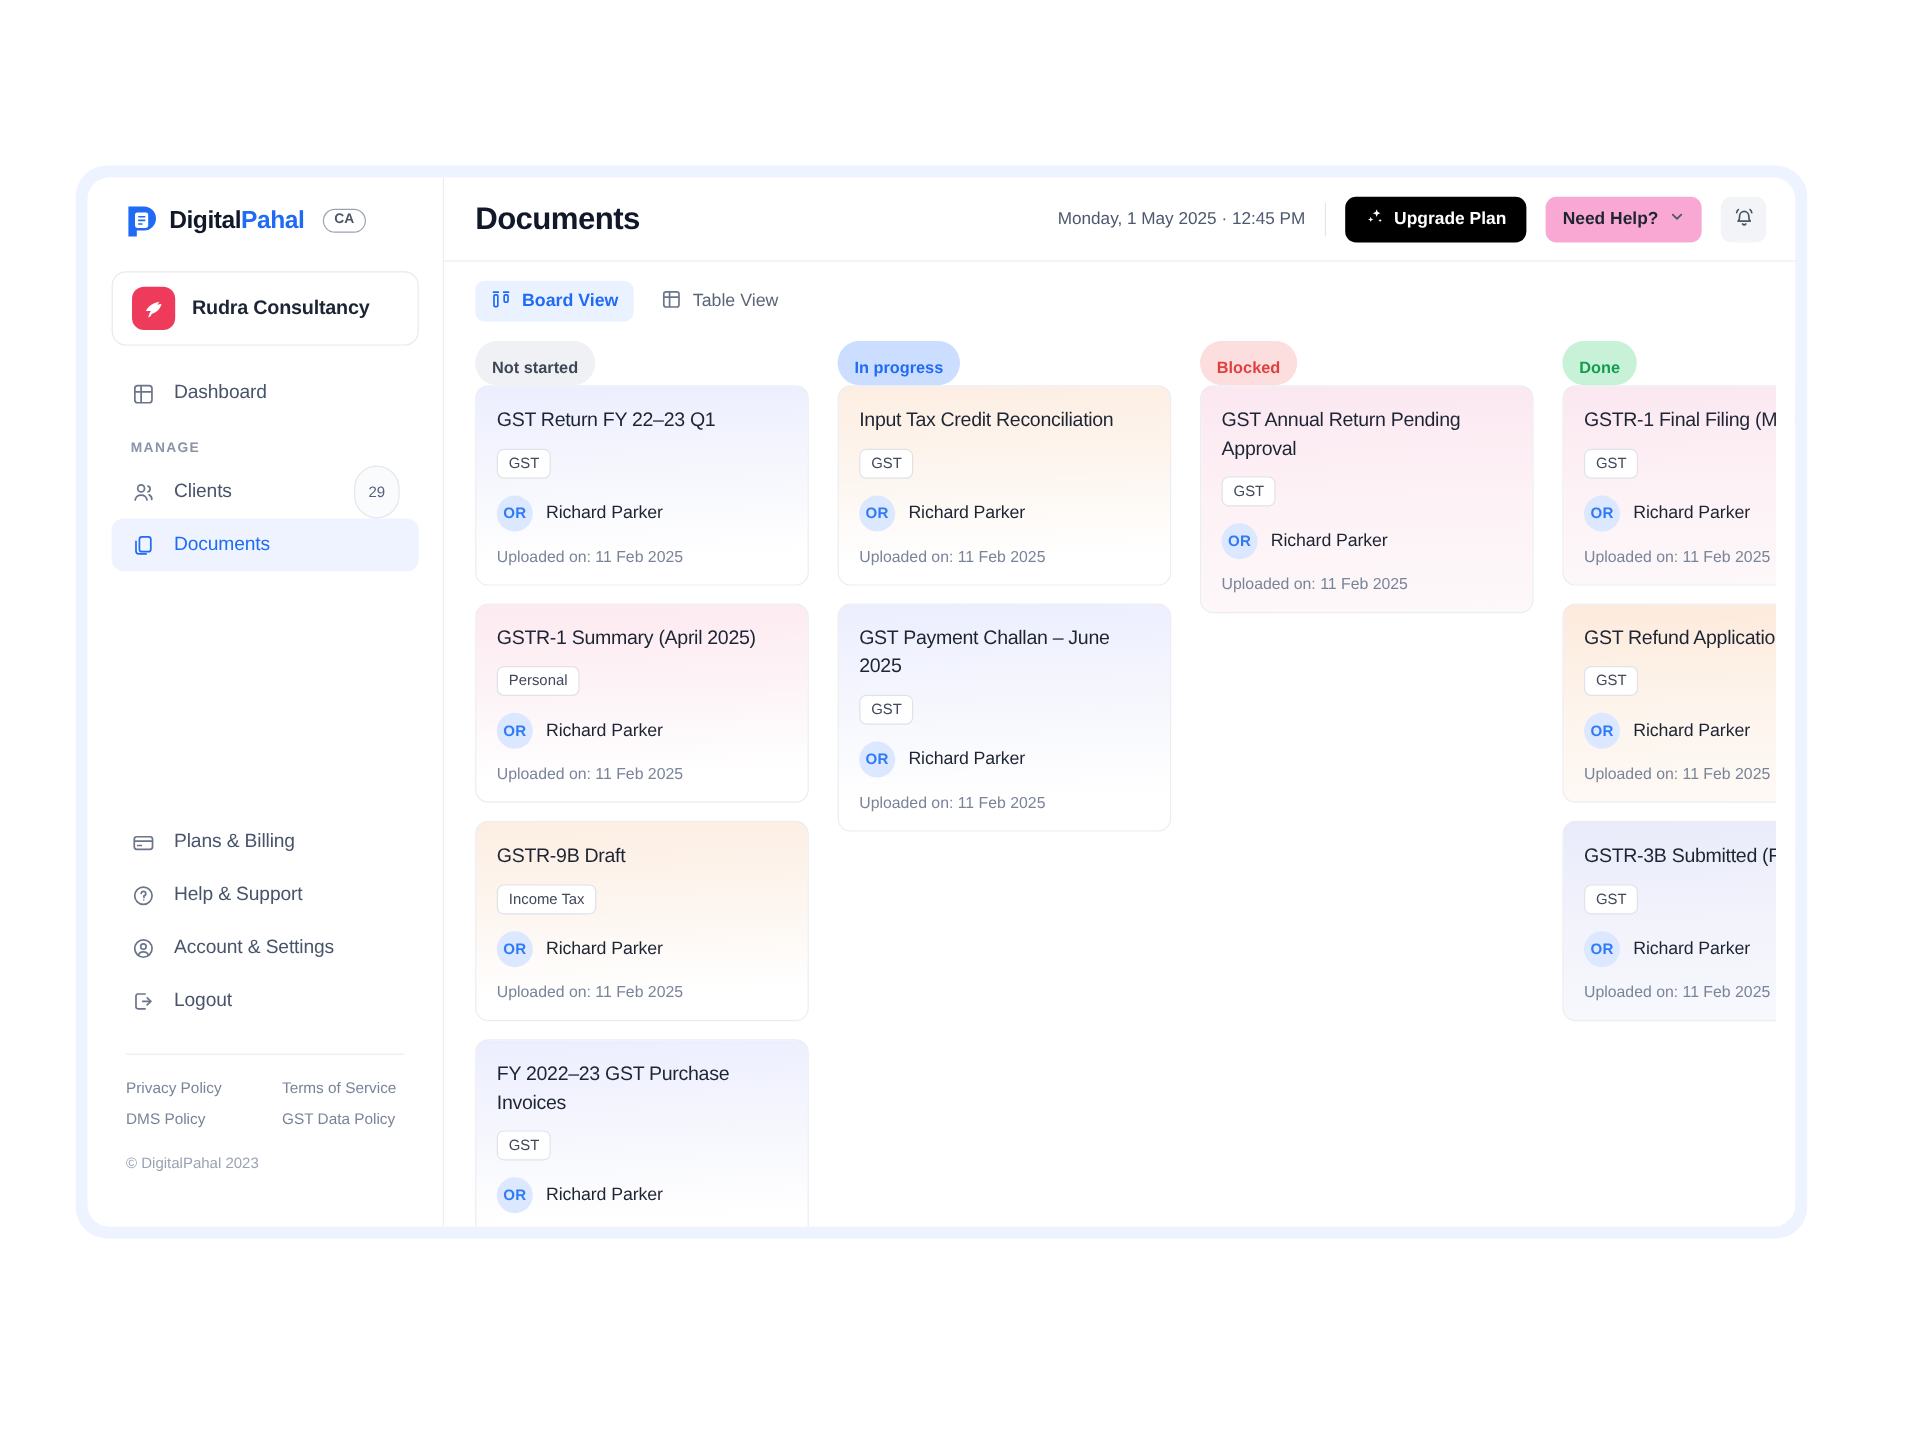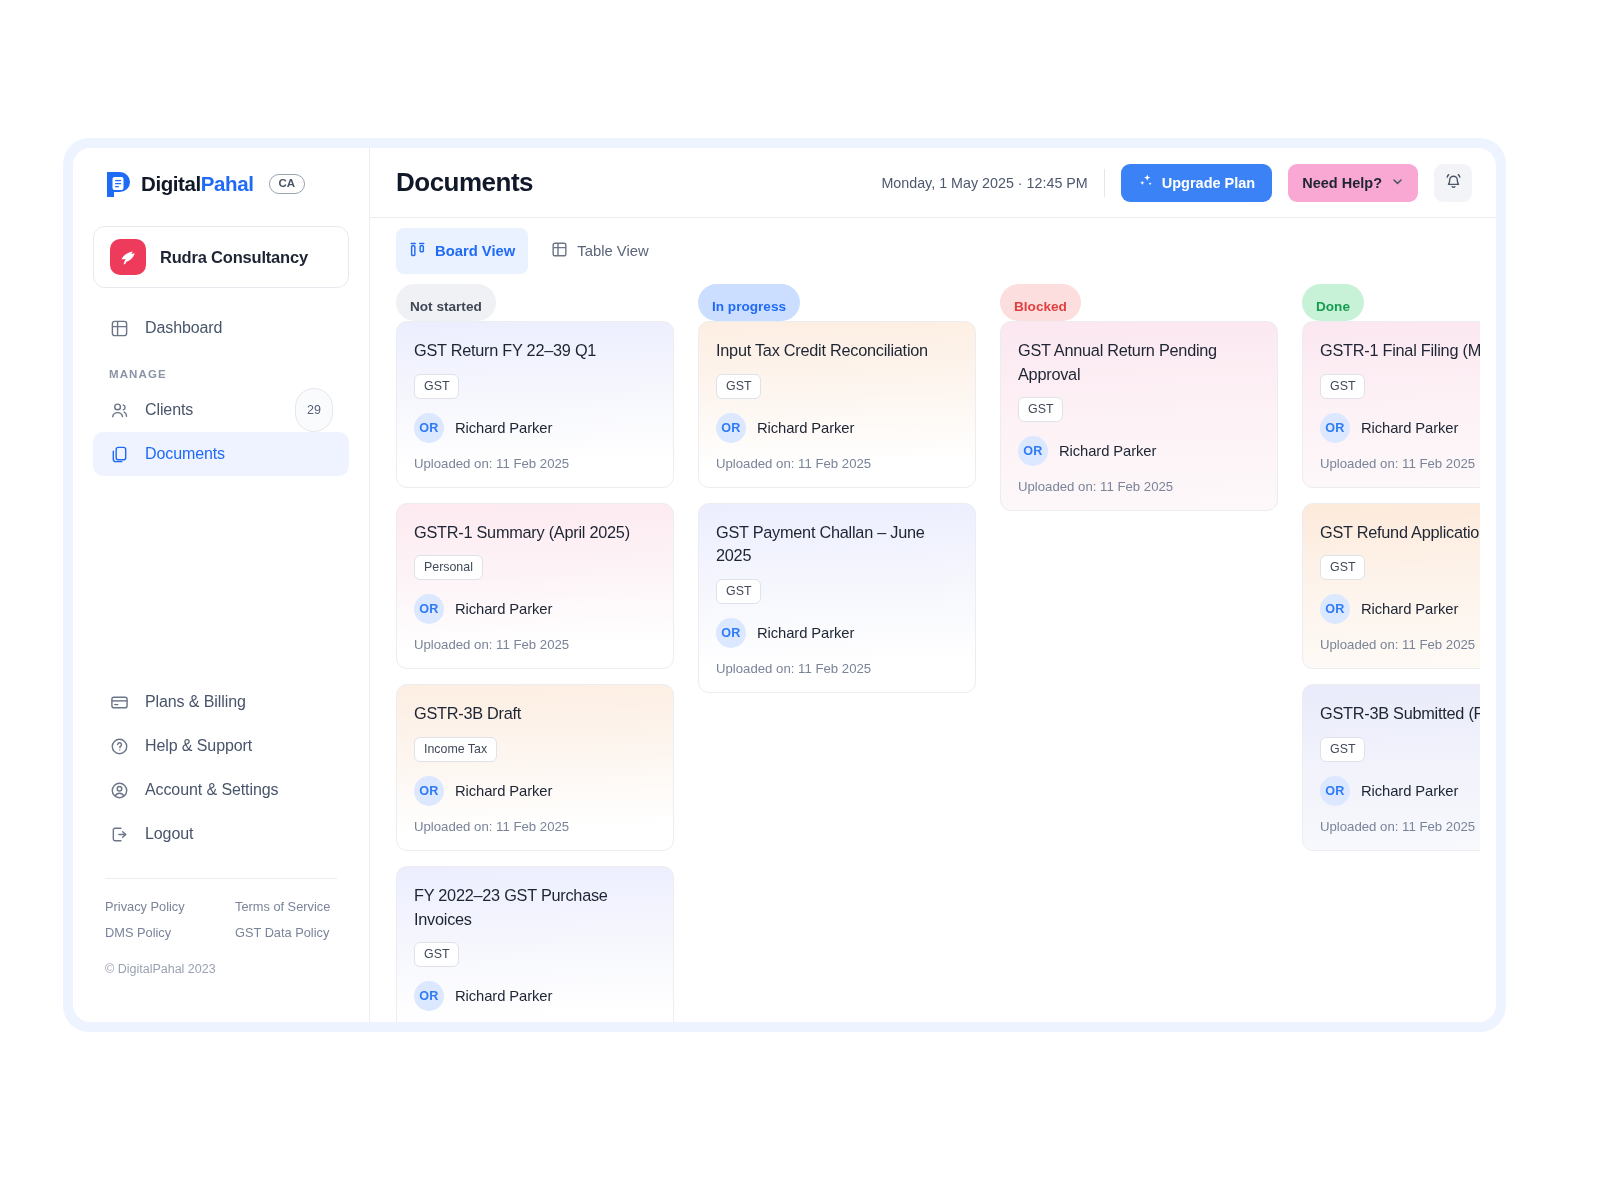--- a/index.html
+++ b/index.html
@@ -119,21 +119,21 @@
     display: flex; align-items: center;
     padding: 0 24px 0 26px;
     border-bottom: 1px solid #ecedf1;
     gap: 16px;
   }
   .page-title { font-size: 26px; font-weight: 700; color: #11182a; letter-spacing: -0.5px; flex: 1; }
   .datetime { font-size: 14.3px; color: #4d586e; white-space: nowrap; }
   .vdiv { width: 1px; height: 28px; background: #e3e6ec; }
   .btn-upgrade {
     display: flex; align-items: center; gap: 8px;
-    background: #3b82f6; color: #fff;
+    background: #000000; color: #fff;
     font-size: 14.5px; font-weight: 600;
     border: none; border-radius: 9px;
     height: 38px; padding: 0 17px;
     cursor: pointer; white-space: nowrap;
   }
   .btn-help {
     display: flex; align-items: center; gap: 9px;
     background: #f9a8d4; color: #1d2433;
     font-size: 14.5px; font-weight: 600;
     border: none; border-radius: 9px;
@@ -143,21 +143,21 @@
   .btn-bell {
     width: 38px; height: 38px;
     background: #f3f4f7; border: none; border-radius: 9px;
     display: flex; align-items: center; justify-content: center;
     cursor: pointer;
   }
 
   .viewbar { height: 66px; display: flex; align-items: center; padding: 0 26px; gap: 10px; }
   .view-tab {
     display: flex; align-items: center; gap: 9px;
-    height: 46px; padding: 0 13px;
+    height: 34px; padding: 0 13px;
     border-radius: 8px;
     font-size: 14.8px; color: #5b6578; font-weight: 500;
     cursor: pointer;
   }
   .view-tab.active { background: #eaf1ff; color: #1f6bf5; font-weight: 600; }
 
   
   .board {
     flex: 1;
     position: relative;
@@ -414,37 +414,37 @@
             <path d="M2.3 7 h13.4 M7.4 2.3 v13.4"></path>
           </svg>
         </span>
         <span>Table View</span>
       </div>
     </div>
 
     <div class="board">
       <div class="columns" id="columns">
             <div class="column"><div class="col-pill pill-notstarted">Not started</div><div class="card g-lav">
-                <div class="card-title">GST Return FY 22–39 Q1</div>
+                <div class="card-title">GST Return FY 22–23 Q1</div>
                 <div><span class="tag">GST</span></div>
                 <div class="assignee">
                   <span class="avatar">OR</span>
                   <span class="assignee-name">Richard Parker</span>
                 </div>
                 <div class="uploaded">Uploaded on: 11 Feb 2025</div>
               </div><div class="card g-pink">
                 <div class="card-title">GSTR-1 Summary (April 2025)</div>
                 <div><span class="tag">Personal</span></div>
                 <div class="assignee">
                   <span class="avatar">OR</span>
                   <span class="assignee-name">Richard Parker</span>
                 </div>
                 <div class="uploaded">Uploaded on: 11 Feb 2025</div>
               </div><div class="card g-peach">
-                <div class="card-title">GSTR-3B Draft</div>
+                <div class="card-title">GSTR-9B Draft</div>
                 <div><span class="tag">Income Tax</span></div>
                 <div class="assignee">
                   <span class="avatar">OR</span>
                   <span class="assignee-name">Richard Parker</span>
                 </div>
                 <div class="uploaded">Uploaded on: 11 Feb 2025</div>
               </div><div class="card g-lav">
                 <div class="card-title wrap">FY 2022–23 GST Purchase Invoices</div>
                 <div><span class="tag">GST</span></div>
                 <div class="assignee">

